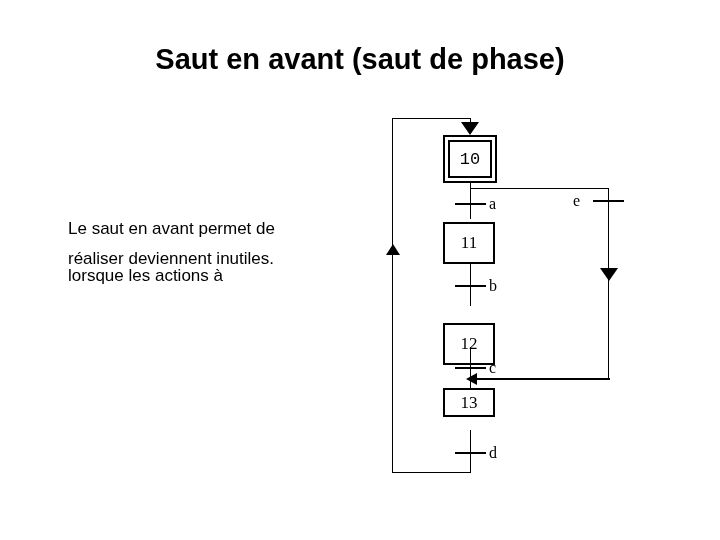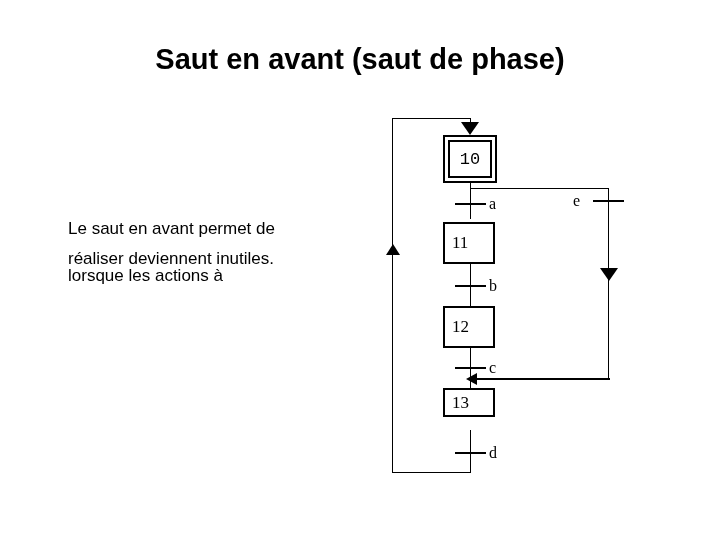--- a/index.html
+++ b/index.html
@@ -53,24 +53,24 @@
     height: 540px;
   }
 
   .step {
     position: absolute;
     box-sizing: border-box;
     border: 2px solid #000000;
     background: #ffffff;
     display: flex;
     align-items: center;
+    justify-content: center;
     font-family: "Liberation Serif", serif;
     font-size: 17px;
     color: #000000;
-    padding-left: 7px;
   }
   .step-initial {
     position: absolute;
     box-sizing: border-box;
     border: 2px solid #000000;
     background: #ffffff;
     padding: 3px;
   }
   .step-initial .inner {
     box-sizing: border-box;
@@ -176,21 +176,21 @@
 
     <div class="step" style="left:443px; top:222px; width:52px; height:42px;">
       <span>11</span>
     </div>
 
     <div class="vline-thin" style="left:470px; top:264px; height:42px;"></div>
 
     <div class="tbar" style="left:455px; top:285px; width:31px;"></div>
     <div class="tlabel" style="left:489px; top:278px;">b</div>
 
-    <div class="step" style="left:443px; top:306px; width:52px; height:42px;">
+    <div class="step" style="left:443px; top:323px; width:52px; height:42px;">
       <span>12</span>
     </div>
 
     <div class="vline-thin" style="left:470px; top:347px; height:42px;"></div>
 
     <div class="tbar" style="left:455px; top:367px; width:31px;"></div>
     <div class="tlabel" style="left:489px; top:360px;">c</div>
 
     <div class="step" style="left:443px; top:388px; width:52px; height:29px;">
       <span>13</span>

